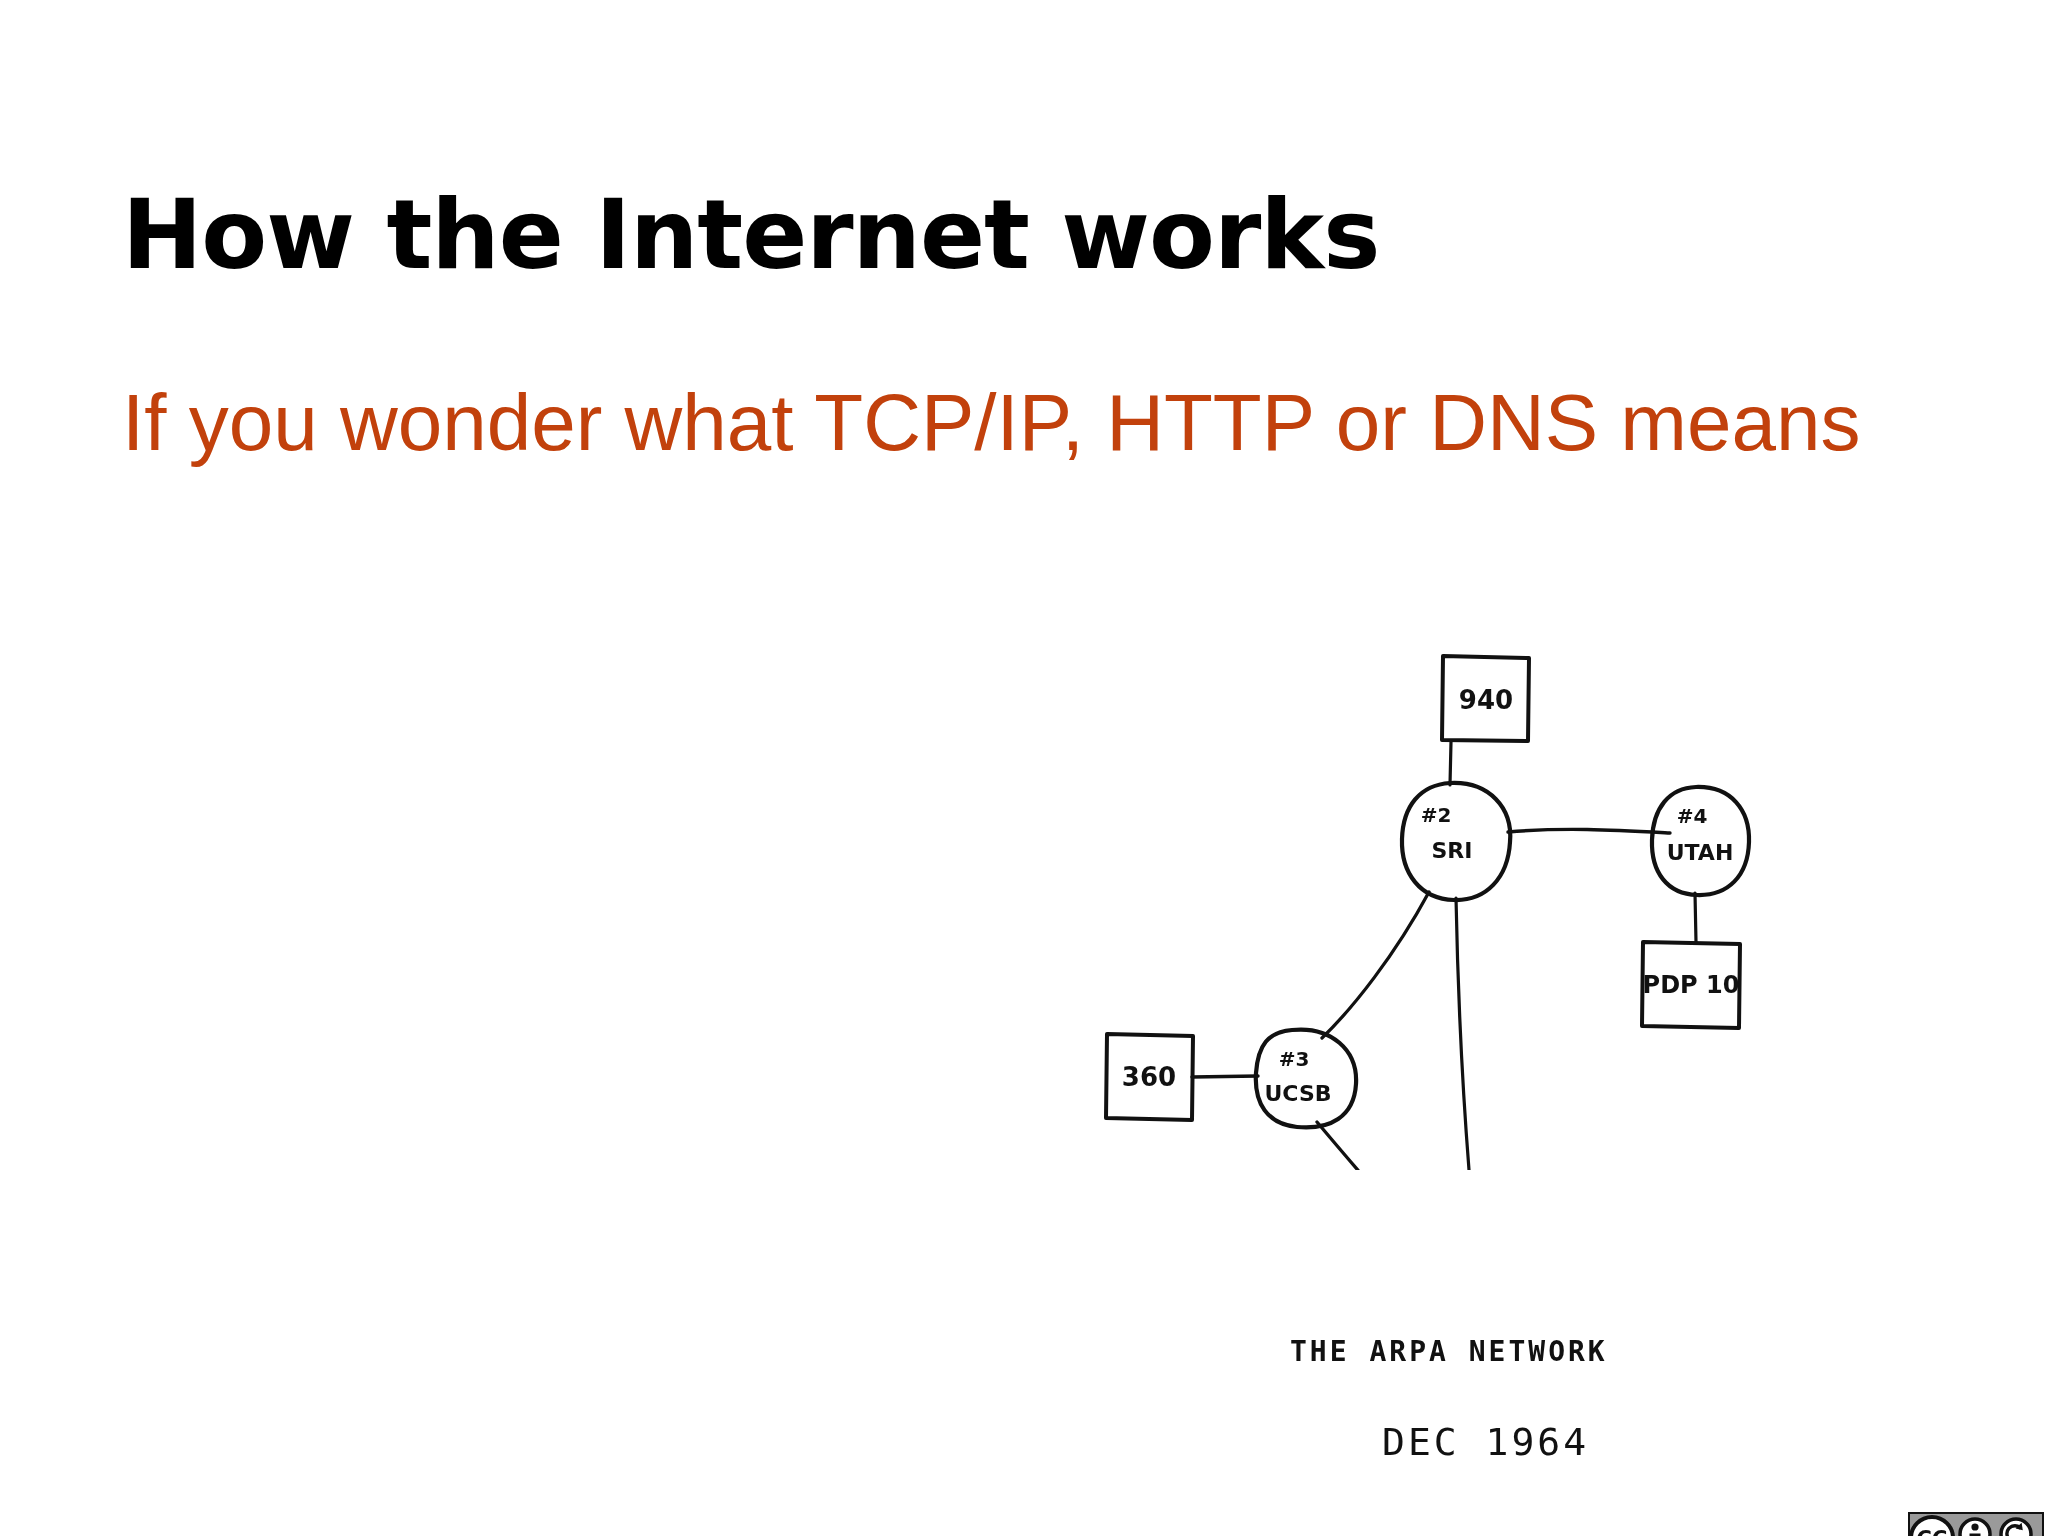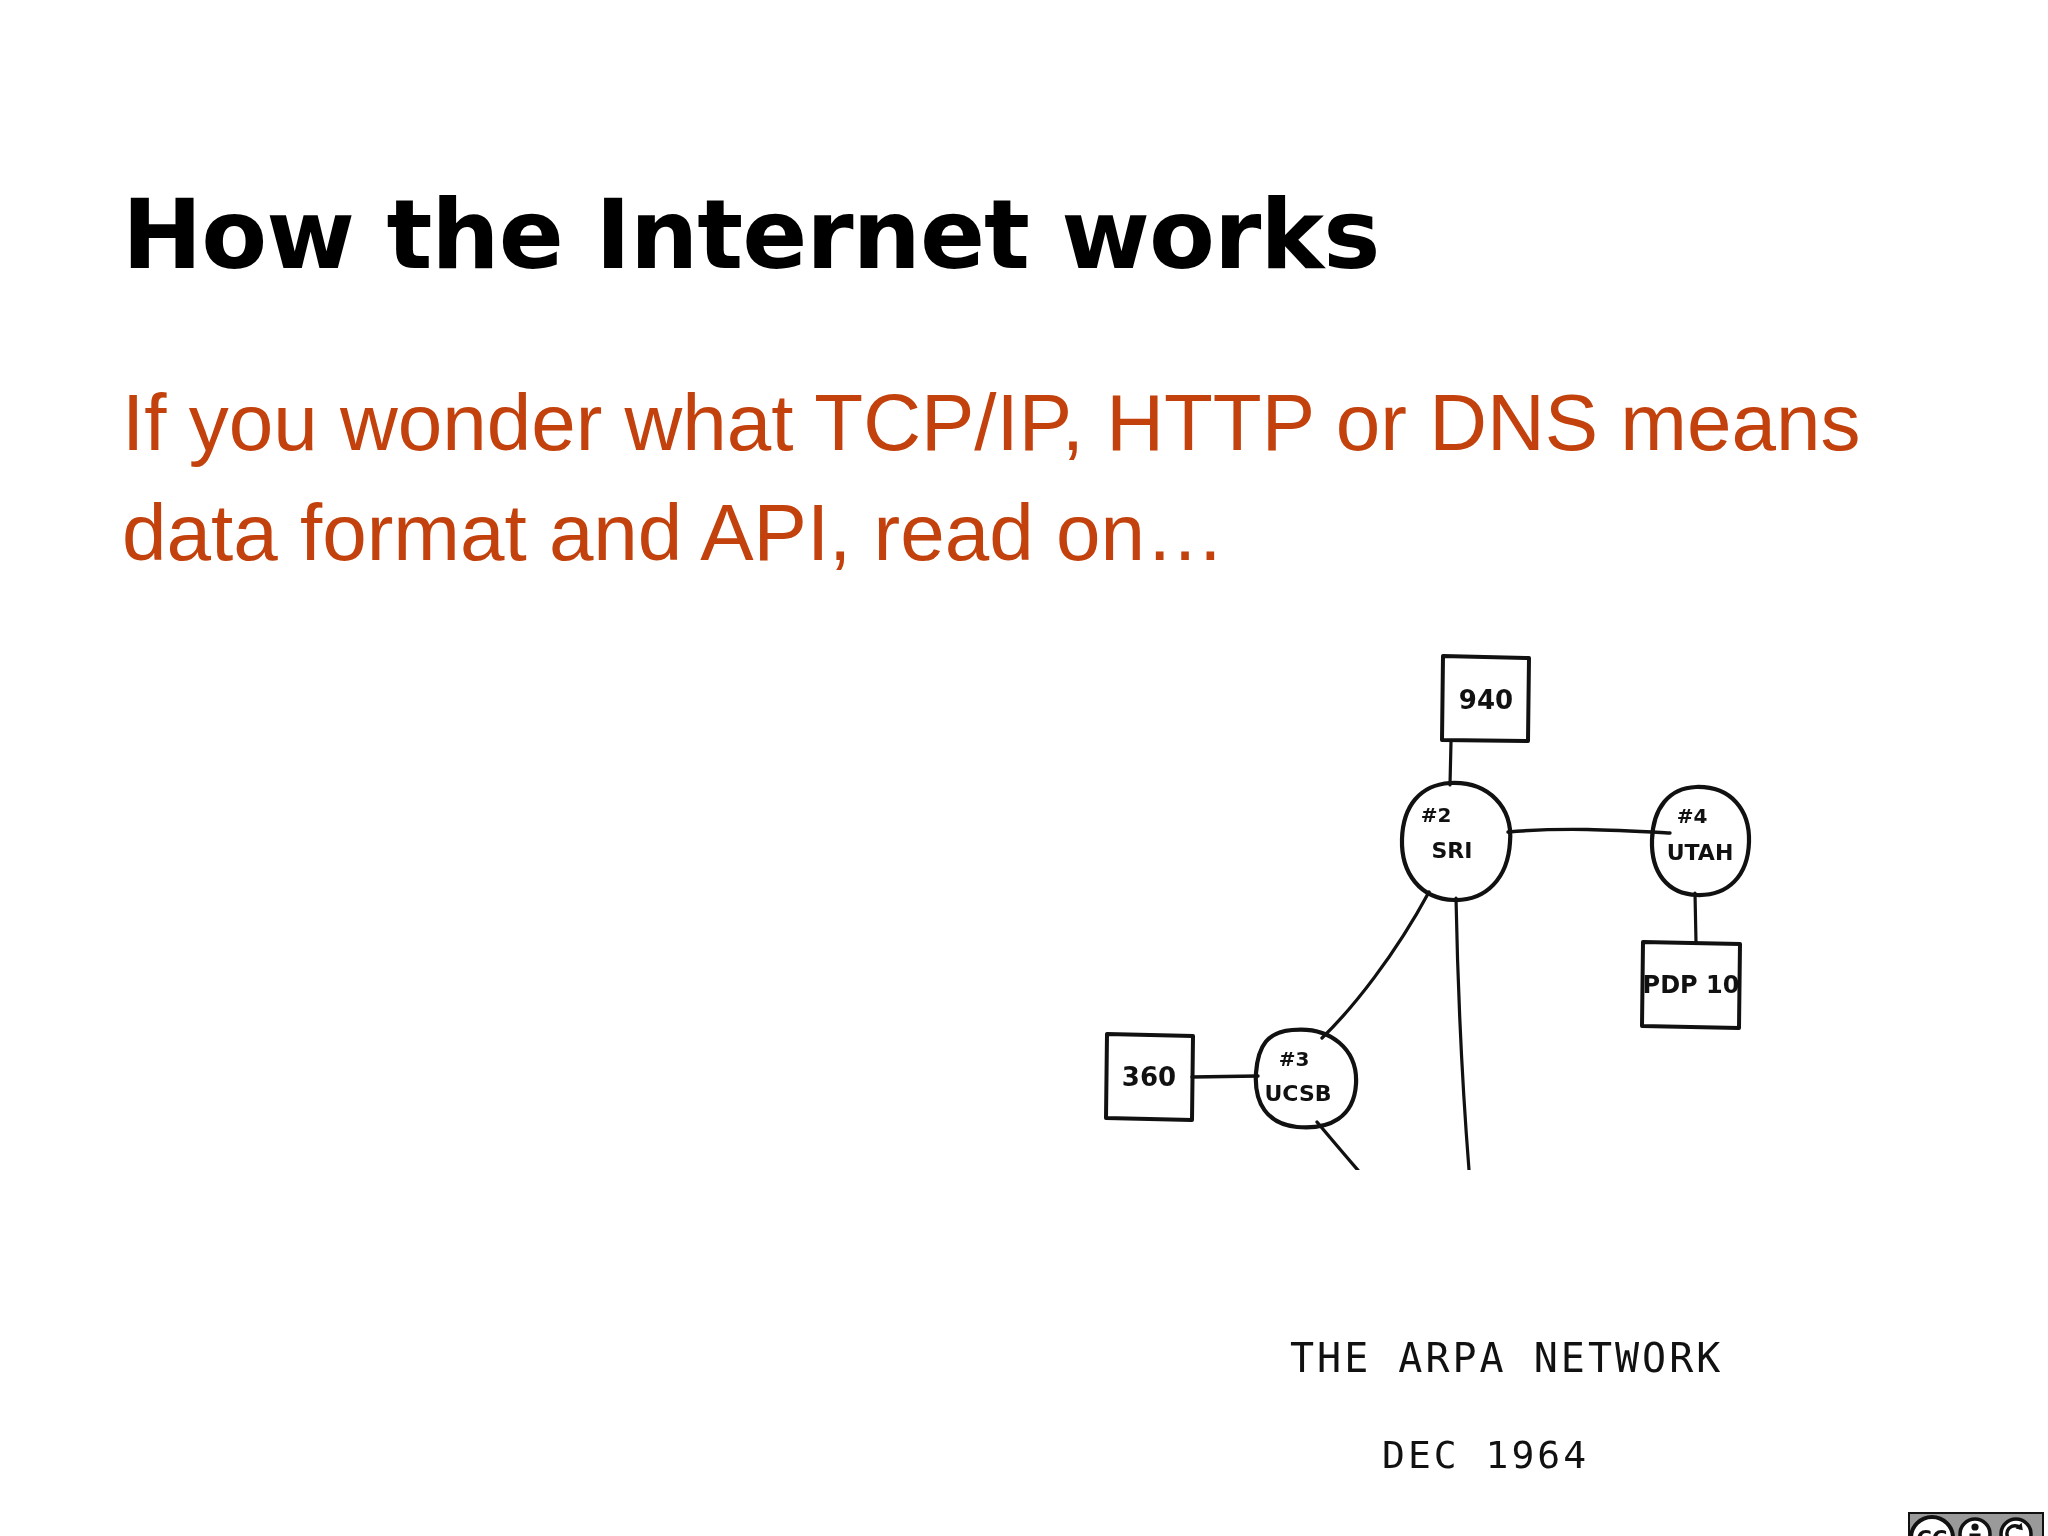--- a/index.html
+++ b/index.html
@@ -72,24 +72,25 @@
   
   #arpa-caption {
     position: absolute;
     left: 1290px;
     top: 1335px;
     width: 620px;
     text-align: left;
   }
   #arpa-caption .cap-line-1 {
     font-family: "DejaVu Sans Mono", monospace;
-    font-size: 40px;
+    font-size: 28px;
     letter-spacing: 3px;
     color: #111111;
     white-space: nowrap;
+    font-weight: bold;
   }
   #arpa-caption .cap-line-2 {
     font-family: "DejaVu Sans Mono", monospace;
     font-size: 38px;
     letter-spacing: 3px;
     color: #111111;
     white-space: nowrap;
     margin-top: 52px;
     margin-left: 92px;
   }
@@ -106,21 +107,20 @@
 </style>
 </head>
 <body>
 
 <div id="slide">
 
   <h1 id="slide-title">How the Internet works</h1>
 
   <div id="slide-body">
     <div class="body-line">If you wonder what TCP/IP, HTTP or DNS means</div>
-    <div class="body-line">data format and API, read on…</div>
   </div>
 
   <div id="arpa-figure">
     <svg viewBox="0 0 800 540" xmlns="http://www.w3.org/2000/svg">
       <g fill="none" stroke="#111111" stroke-width="3.4" stroke-linecap="round" stroke-linejoin="round">
 
         <path d="M356 112 L355 155" stroke-width="3.2"></path>
 
         <path d="M413 202 C470 197 520 200 575 203" stroke-width="3.4"></path>
 

